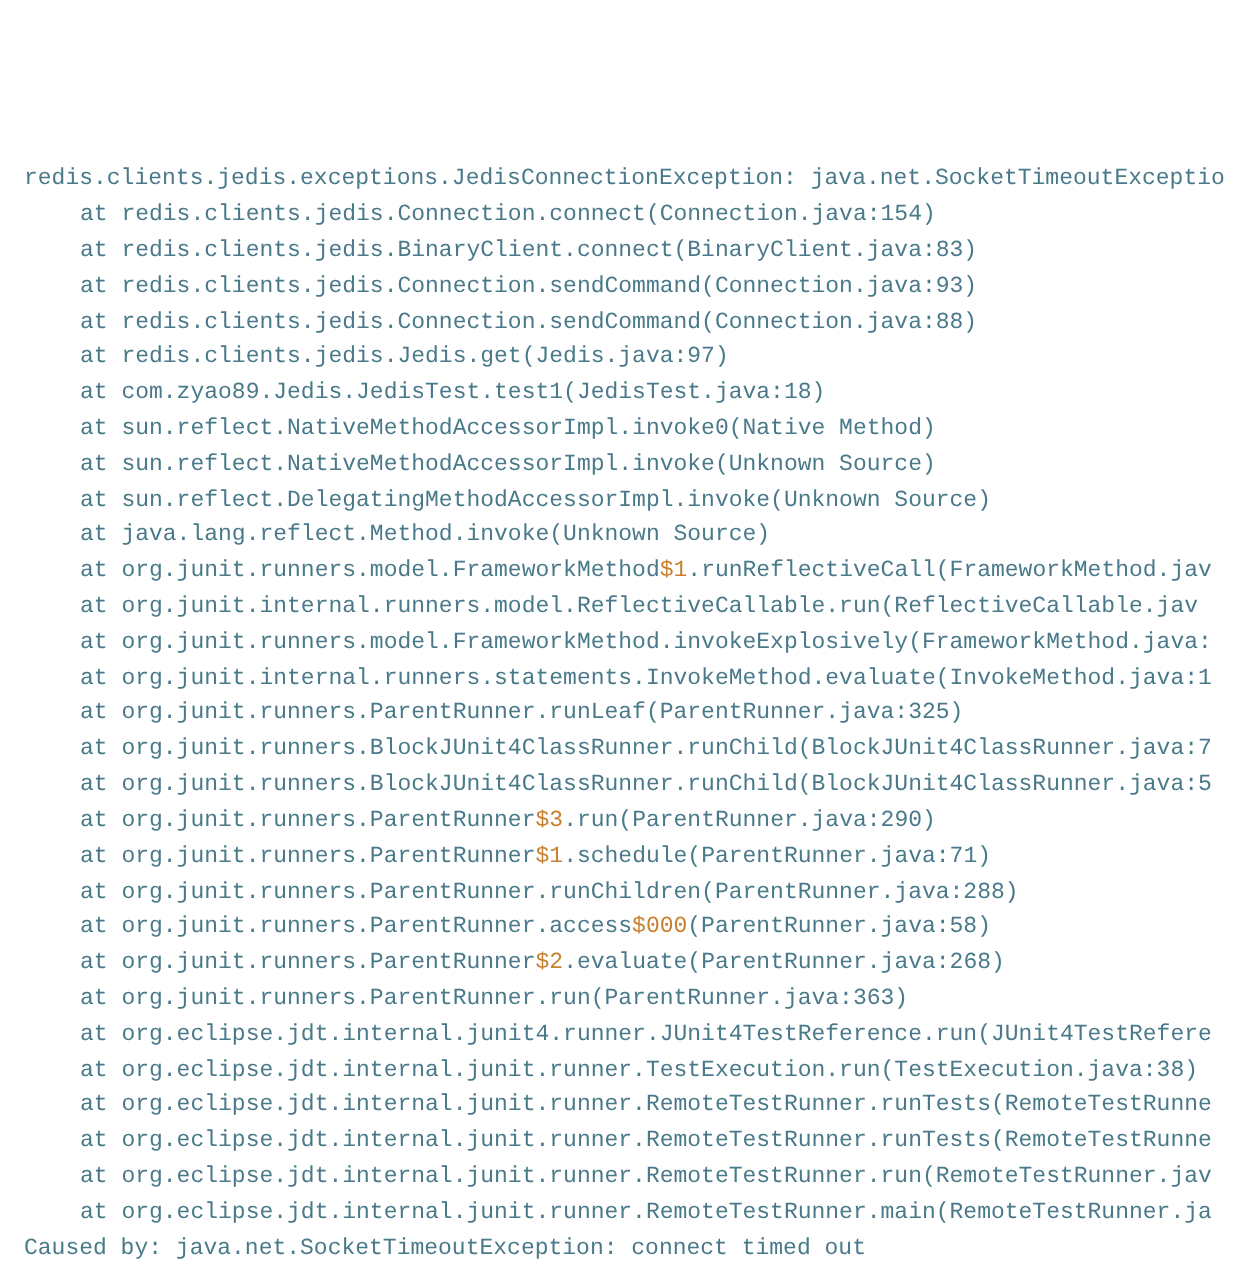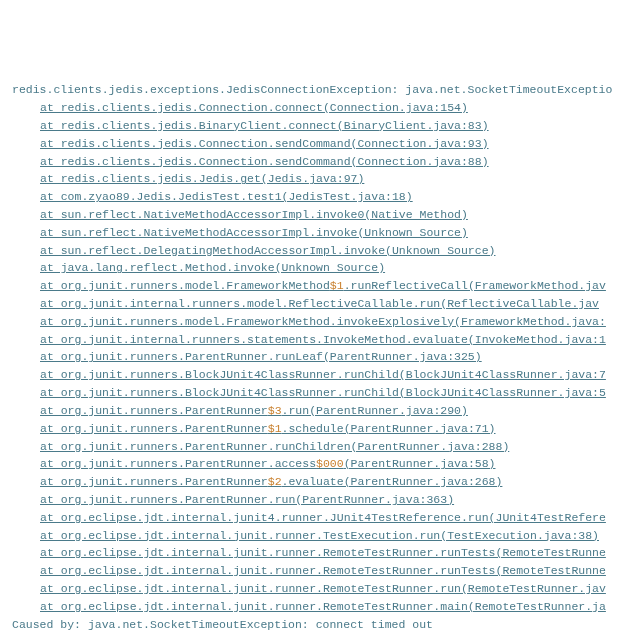--- a/index.html
+++ b/index.html
@@ -14,21 +14,21 @@
       background: #ffffff;
       padding: 10px 12px;
       white-space: pre;
       overflow: hidden;
       color: #4a7a8a;
       width: 618px;
     }
     .line {
       display: block;
     }
-    .indent1 { padding-left: 28px; text-decoration: underline; }
+    .indent1 { padding-left: 28px; }
     .hl { color: #c9802e; }
   </style>
 </head>
 <body>
 
 
 
 <div id="trace-container"><span class="line">redis.clients.jedis.exceptions.JedisConnectionException: java.net.SocketTimeoutExceptio</span><span class="line indent1">at redis.clients.jedis.Connection.connect(Connection.java:154)</span><span class="line indent1">at redis.clients.jedis.BinaryClient.connect(BinaryClient.java:83)</span><span class="line indent1">at redis.clients.jedis.Connection.sendCommand(Connection.java:93)</span><span class="line indent1">at redis.clients.jedis.Connection.sendCommand(Connection.java:88)</span><span class="line indent1">at redis.clients.jedis.Jedis.get(Jedis.java:97)</span><span class="line indent1">at com.zyao89.Jedis.JedisTest.test1(JedisTest.java:18)</span><span class="line indent1">at sun.reflect.NativeMethodAccessorImpl.invoke0(Native Method)</span><span class="line indent1">at sun.reflect.NativeMethodAccessorImpl.invoke(Unknown Source)</span><span class="line indent1">at sun.reflect.DelegatingMethodAccessorImpl.invoke(Unknown Source)</span><span class="line indent1">at java.lang.reflect.Method.invoke(Unknown Source)</span><span class="line indent1"><span>at org.junit.runners.model.FrameworkMethod</span><span class="hl">$1</span><span>.runReflectiveCall(FrameworkMethod.jav</span></span><span class="line indent1">at org.junit.internal.runners.model.ReflectiveCallable.run(ReflectiveCallable.jav</span><span class="line indent1">at org.junit.runners.model.FrameworkMethod.invokeExplosively(FrameworkMethod.java:</span><span class="line indent1">at org.junit.internal.runners.statements.InvokeMethod.evaluate(InvokeMethod.java:1</span><span class="line indent1">at org.junit.runners.ParentRunner.runLeaf(ParentRunner.java:325)</span><span class="line indent1">at org.junit.runners.BlockJUnit4ClassRunner.runChild(BlockJUnit4ClassRunner.java:7</span><span class="line indent1">at org.junit.runners.BlockJUnit4ClassRunner.runChild(BlockJUnit4ClassRunner.java:5</span><span class="line indent1"><span>at org.junit.runners.ParentRunner</span><span class="hl">$3</span><span>.run(ParentRunner.java:290)</span></span><span class="line indent1"><span>at org.junit.runners.ParentRunner</span><span class="hl">$1</span><span>.schedule(ParentRunner.java:71)</span></span><span class="line indent1">at org.junit.runners.ParentRunner.runChildren(ParentRunner.java:288)</span><span class="line indent1"><span>at org.junit.runners.ParentRunner.access</span><span class="hl">$000</span><span>(ParentRunner.java:58)</span></span><span class="line indent1"><span>at org.junit.runners.ParentRunner</span><span class="hl">$2</span><span>.evaluate(ParentRunner.java:268)</span></span><span class="line indent1">at org.junit.runners.ParentRunner.run(ParentRunner.java:363)</span><span class="line indent1">at org.eclipse.jdt.internal.junit4.runner.JUnit4TestReference.run(JUnit4TestRefere</span><span class="line indent1">at org.eclipse.jdt.internal.junit.runner.TestExecution.run(TestExecution.java:38)</span><span class="line indent1">at org.eclipse.jdt.internal.junit.runner.RemoteTestRunner.runTests(RemoteTestRunne</span><span class="line indent1">at org.eclipse.jdt.internal.junit.runner.RemoteTestRunner.runTests(RemoteTestRunne</span><span class="line indent1">at org.eclipse.jdt.internal.junit.runner.RemoteTestRunner.run(RemoteTestRunner.jav</span><span class="line indent1">at org.eclipse.jdt.internal.junit.runner.RemoteTestRunner.main(RemoteTestRunner.ja</span><span class="line">Caused by: java.net.SocketTimeoutException: connect timed out</span></div>
 
 

